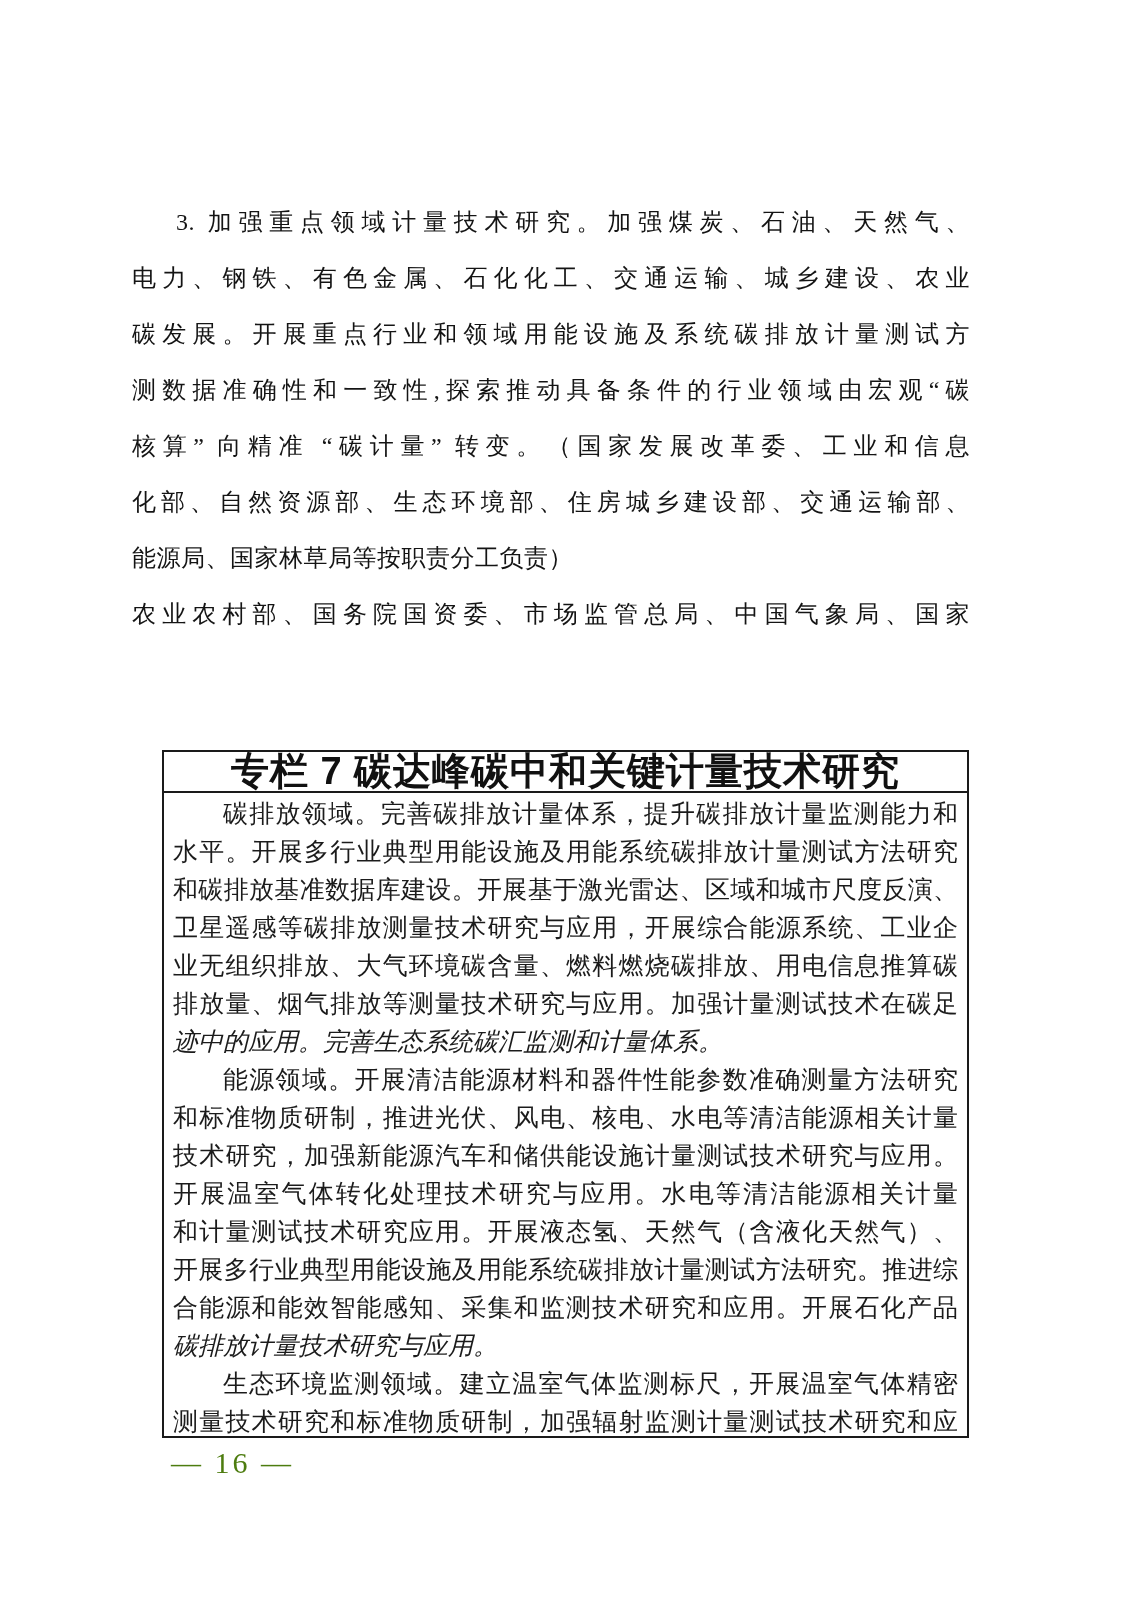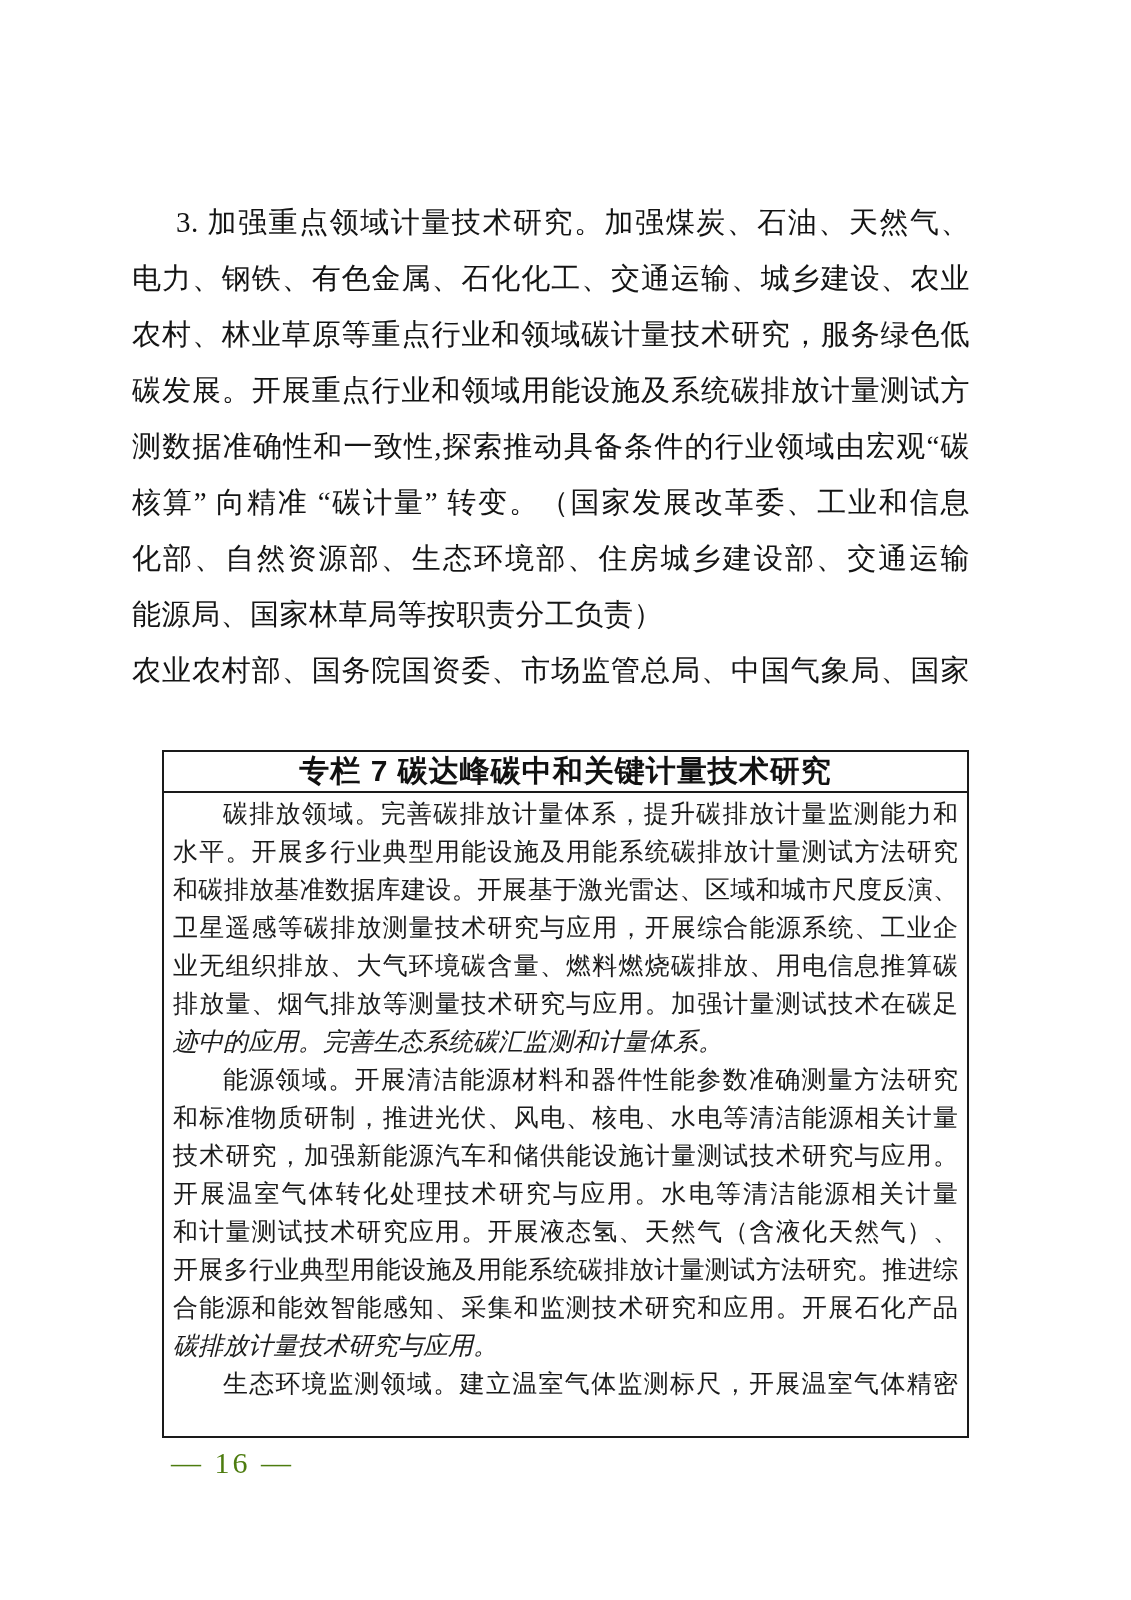--- a/index.html
+++ b/index.html
@@ -14,21 +14,21 @@
     overflow: hidden;
   }
 
   
   .main-para {
     position: absolute;
     left: 132px; top: 194px;
     width: 838px;
   }
   .mline {
-    font-size: 29px;
+    font-size: 24px;
     height: 56px;
     line-height: 56px;
     text-align: justify;
     text-align-last: justify;
     overflow: hidden;
     letter-spacing: 0.5px;
   }
   .mline.first { text-indent: 44px; }
   .mline.endline { text-align-last: left; }
 
@@ -42,21 +42,21 @@
     overflow: hidden;
   }
   .panel-header {
     height: 41px;
     border-bottom: 2px solid #1a1a1a;
     display: flex;
     align-items: center;
     justify-content: center;
     font-family: "Liberation Sans", "DejaVu Sans", sans-serif;
     font-weight: bold;
-    font-size: 30px;
+    font-size: 38px;
     letter-spacing: 1px;
     color: #111111;
   }
   .panel-body {
     padding: 2px 9px 0 9px;
     height: 641px;
     overflow: hidden;
   }
   .bline {
     font-size: 25px;
@@ -80,21 +80,20 @@
   }
 </style>
 </head>
 <body>
 
 <div>
 
   <div class="main-para">
     <div class="mline first">3. 加强重点领域计量技术研究。加强煤炭、石油、天然气、</div>
     <div class="mline">电力、钢铁、有色金属、石化化工、交通运输、城乡建设、农业</div>
-    <div class="mline">农村、林业草原等重点行业和领域碳计量技术研究，服务绿色低</div>
     <div class="mline">碳发展。开展重点行业和领域用能设施及系统碳排放计量测试方</div>
     <div class="mline">测数据准确性和一致性,探索推动具备条件的行业领域由宏观“碳</div>
     <div class="mline">核算” 向精准 “碳计量” 转变。（国家发展改革委、工业和信息</div>
     <div class="mline">化部、自然资源部、生态环境部、住房城乡建设部、交通运输部、</div>
     <div class="mline endline">能源局、国家林草局等按职责分工负责）</div>
     <div class="mline">农业农村部、国务院国资委、市场监管总局、中国气象局、国家</div>
   </div>
 
   <div class="panel">
     <div class="panel-header">专栏 7  碳达峰碳中和关键计量技术研究</div>
@@ -116,20 +115,21 @@
         <div class="bline">技术研究，加强新能源汽车和储供能设施计量测试技术研究与应用。</div>
         <div class="bline">开展温室气体转化处理技术研究与应用。水电等清洁能源相关计量</div>
         <div class="bline">和计量测试技术研究应用。开展液态氢、天然气（含液化天然气）、</div>
         <div class="bline">开展多行业典型用能设施及用能系统碳排放计量测试方法研究。推进综</div>
         <div class="bline">合能源和能效智能感知、采集和监测技术研究和应用。开展石化产品</div>
         <div class="bline endline">碳排放计量技术研究与应用。</div>
       </div>
 
       <div>
         <div class="bline first">生态环境监测领域。建立温室气体监测标尺，开展温室气体精密</div>
+        <div class="bline">测量技术研究和标准物质研制，加强辐射监测计量测试技术研究和应</div>
       </div>
 
     </div>
   </div>
 
   <div class="page-number">— 16 —</div>
 
 </div>
 
 </body></html>

